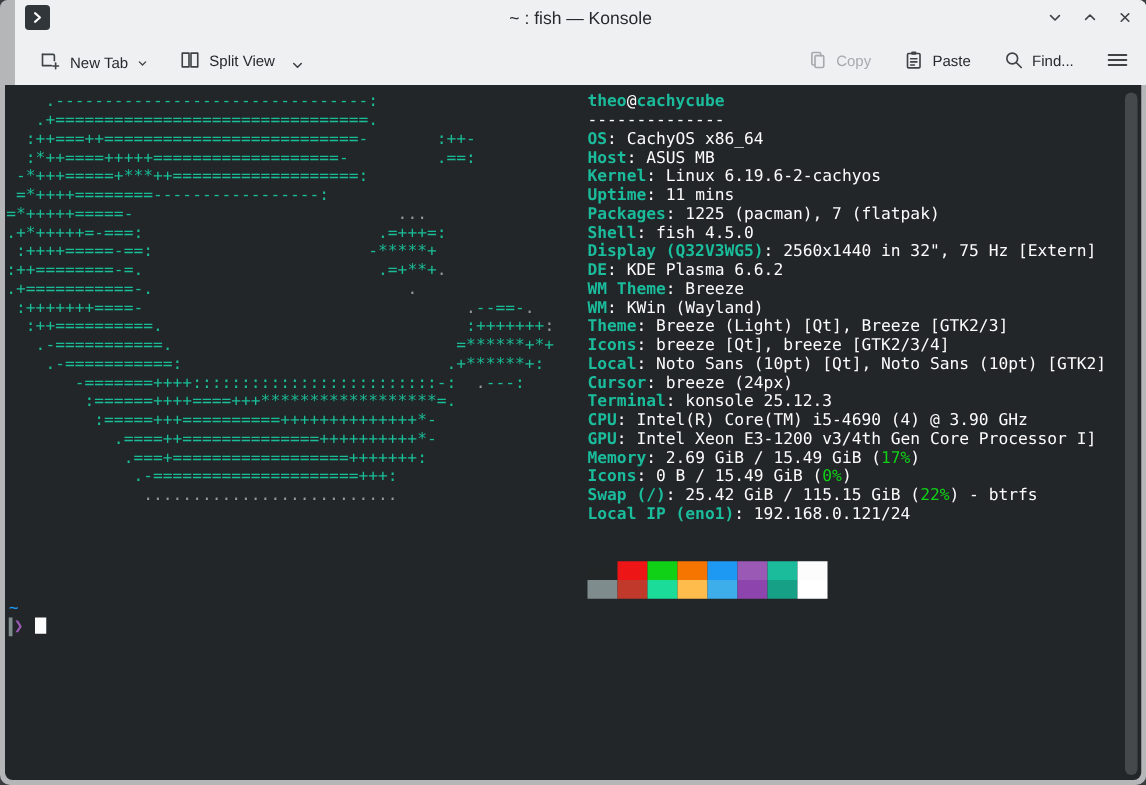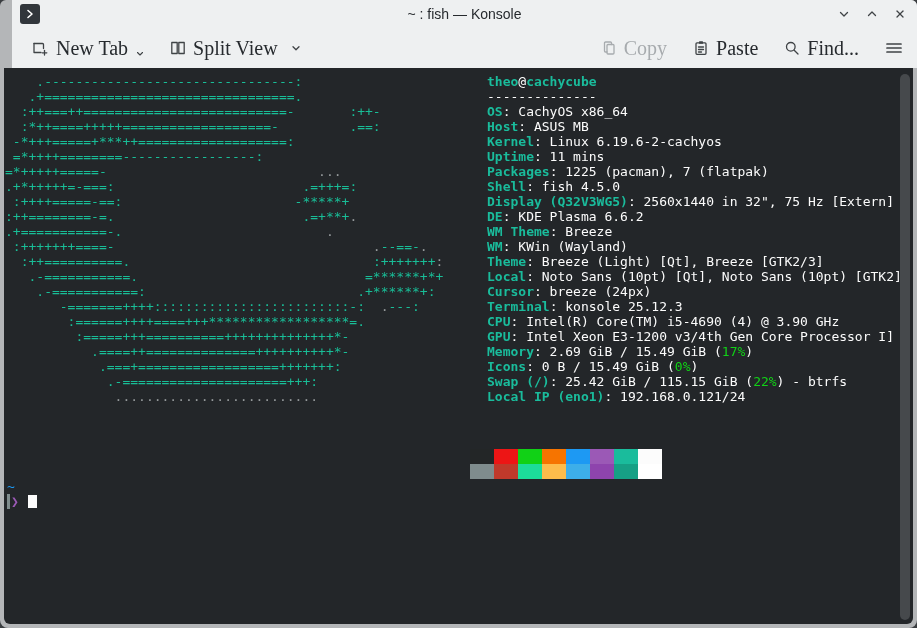--- a/index.html
+++ b/index.html
@@ -21,39 +21,39 @@
     display:flex; align-items:center; justify-content:center;
     font-size:14px; color:var(--c-titlebar-fg,#262a2e);
   }
   .win-controls{ position:absolute; right:8px; top:0; height:28px; display:flex; align-items:center; gap:10px; }
   .win-btn{ background:none; border:none; width:18px; height:18px; display:flex; align-items:center; justify-content:center; cursor:default; }
   .toolbar{
     position:absolute; left:0; right:0; top:28px; height:40px;
     display:flex; align-items:center; padding:0 14px 0 20px;
   }
   .tb-btn{
-    background:none; border:none; display:flex; align-items:center; gap:7px;
-    font-size:20px; color:var(--c-titlebar-fg,#262a2e); font-family:Liberation Serif, serif;
+    background:none; border:none; display:flex; align-items:flex-end; gap:7px;
+    font-size:12px; color:var(--c-titlebar-fg,#262a2e); font-family:Liberation Sans, sans-serif;
   }
   .tb-btn.disabled{ color:var(--c-disabled-fg,#a7abae); }
   .tb-btn svg{ flex:0 0 auto; }
   .menu-chevron{ align-self:flex-end; margin-left:1px; margin-bottom:3px; }
   .gap24{ margin-right:26px; }
   .spacer{ flex:1; }
   .terminal{
     position:absolute; left:4px; right:4px; top:68px; bottom:4px;
     background:var(--c-terminal-bg,#232629); border-radius:0 0 6px 6px; overflow:hidden;
     font-family:"DejaVu Sans Mono","Liberation Mono",monospace;
     font-size:13px; line-height:15px;
   }
   .term-text{ white-space:pre; }
   #art{ position:absolute; left:1px; top:6px; }
   #art div{ height:15px; white-space:pre; }
   #info{ position:absolute; left:466px; top:6px; }
-  #info div{ height:15px; white-space:pre;margin-left:17px; }
+  #info div{ height:15px; white-space:pre; }
   .sg-U,.sg-L{ color:var(--c-teal,#1abc9c); font-weight:bold; }
   .sg-W{ color:var(--c-fg,#fcfcfc); }
   .sg-G{ color:var(--c-green,#11d116); }
   .sg-a{ color:var(--c-art,#19bd97); }
   .sg-y{ color:var(--c-art-muted,#95999b); }
   #swatches{ position:absolute; left:466px; top:381px; }
   .sw-row{ display:flex; height:15px; }
   .sw{ width:24px; height:15px; }
   #prompt{ position:absolute; left:3px; top:411px; }
   #prompt div{ height:15px; white-space:pre; }
@@ -167,20 +167,21 @@
         <div><span class="sg-L">Host</span><span class="sg-W">: ASUS MB</span></div>
         <div><span class="sg-L">Kernel</span><span class="sg-W">: Linux 6.19.6-2-cachyos</span></div>
         <div><span class="sg-L">Uptime</span><span class="sg-W">: 11 mins</span></div>
         <div><span class="sg-L">Packages</span><span class="sg-W">: 1225 (pacman), 7 (flatpak)</span></div>
         <div><span class="sg-L">Shell</span><span class="sg-W">: fish 4.5.0</span></div>
         <div><span class="sg-L">Display (Q32V3WG5)</span><span class="sg-W">: 2560x1440 in 32", 75 Hz [Extern]</span></div>
         <div><span class="sg-L">DE</span><span class="sg-W">: KDE Plasma 6.6.2</span></div>
         <div><span class="sg-L">WM Theme</span><span class="sg-W">: Breeze</span></div>
         <div><span class="sg-L">WM</span><span class="sg-W">: KWin (Wayland)</span></div>
         <div><span class="sg-L">Theme</span><span class="sg-W">: Breeze (Light) [Qt], Breeze [GTK2/3]</span></div>
+        <div><span class="sg-L">Icons</span><span class="sg-W">: breeze [Qt], breeze [GTK2/3/4]</span></div>
         <div><span class="sg-L">Local</span><span class="sg-W">: Noto Sans (10pt) [Qt], Noto Sans (10pt) [GTK2]</span></div>
         <div><span class="sg-L">Cursor</span><span class="sg-W">: breeze (24px)</span></div>
         <div><span class="sg-L">Terminal</span><span class="sg-W">: konsole 25.12.3</span></div>
         <div><span class="sg-L">CPU</span><span class="sg-W">: Intel(R) Core(TM) i5-4690 (4) @ 3.90 GHz</span></div>
         <div><span class="sg-L">GPU</span><span class="sg-W">: Intel Xeon E3-1200 v3/4th Gen Core Processor I]</span></div>
         <div><span class="sg-L">Memory</span><span class="sg-W">: 2.69 GiB / 15.49 GiB (</span><span class="sg-G">17%</span><span class="sg-W">)</span></div>
         <div><span class="sg-L">Icons</span><span class="sg-W">: 0 B / 15.49 GiB (</span><span class="sg-G">0%</span><span class="sg-W">)</span></div>
         <div><span class="sg-L">Swap (/)</span><span class="sg-W">: 25.42 GiB / 115.15 GiB (</span><span class="sg-G">22%</span><span class="sg-W">) - btrfs</span></div>
         <div><span class="sg-L">Local IP (eno1)</span><span class="sg-W">: 192.168.0.121/24</span></div>
       </div>

